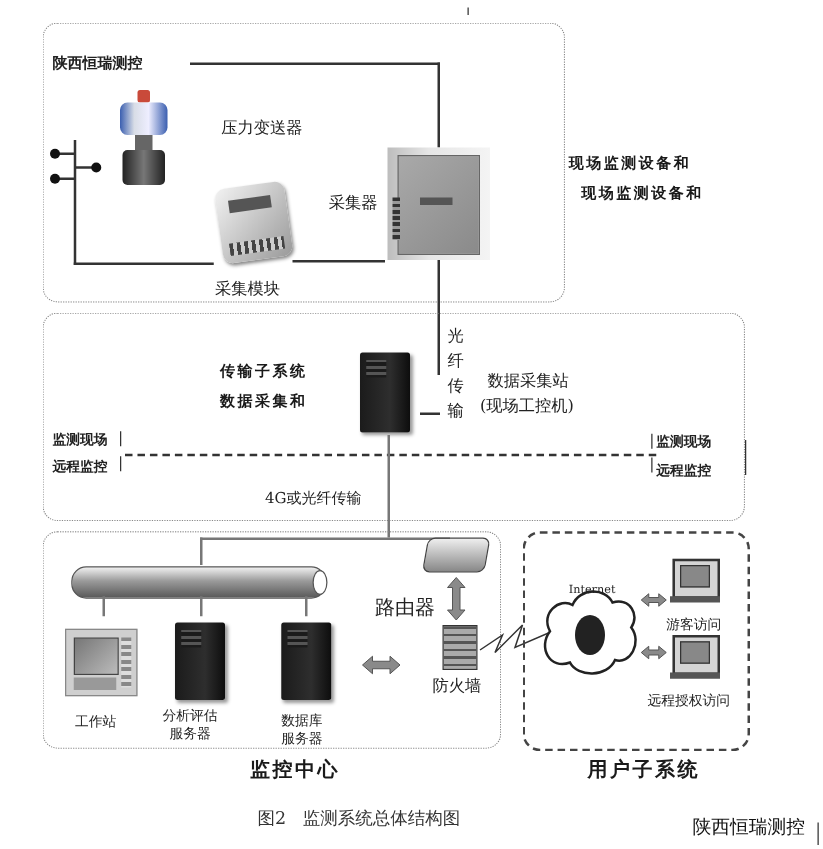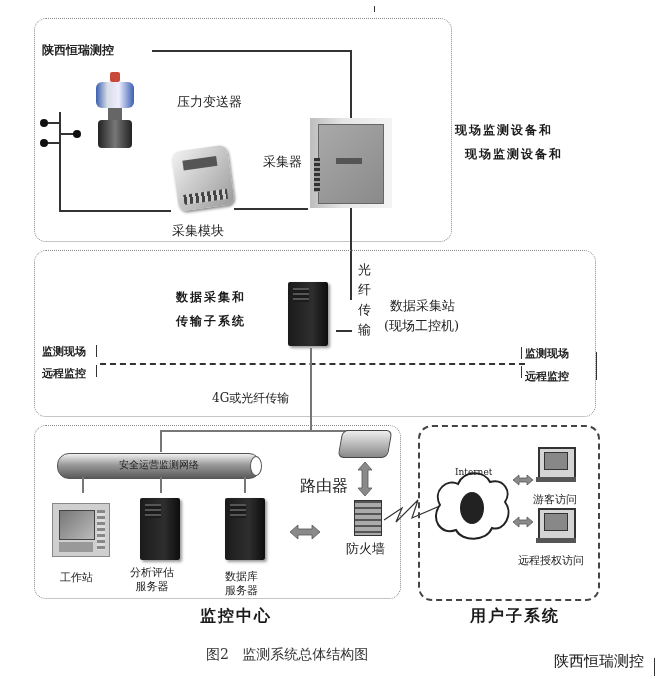--- a/index.html
+++ b/index.html
@@ -61,22 +61,22 @@
 <div class="line" style="left:350px;top:208px;width:2px;height:92px;"></div>
 
 <div class="title" style="left:455px;top:118px;">
   <div>现场监测设备和</div>
   <div style="padding-left:10px;">现场监测设备和</div>
 </div>
 
 <div class="box" style="left:34px;top:250px;width:560px;height:165px;"></div>
 
 <div class="title" style="left:176px;top:285px;">
+  <div>传输子系统</div>
   <div>数据采集和</div>
-  <div>传输子系统</div>
 </div>
 
 <div class="server" style="left:288px;top:282px;width:40px;height:64px;"></div>
 <div class="line" style="left:336px;top:330px;width:16px;height:2px;"></div>
 
 <div class="vtext" style="left:358px;top:260px;">
   <div>光</div>
   <div>纤</div>
   <div>传</div>
   <div>输</div>
@@ -100,21 +100,20 @@
 
 <div class="lbl" style="left:212px;top:390px;font-size:12px;">4G或光纤传输</div>
 <div class="thin" style="left:310px;top:348px;width:2px;height:82px;"></div>
 
 <div class="box" style="left:34px;top:425px;width:365px;height:172px;"></div>
 <div class="thin" style="left:160px;top:430px;width:200px;height:2px;"></div>
 <div class="thin" style="left:160px;top:430px;width:2px;height:22px;"></div>
 
 <div class="abs" style="left:57px;top:453px;width:202px;height:24px;border-radius:12px;background:linear-gradient(180deg,#f0f0f0 0%,#9a9a9a 45%,#5a5a5a 100%);border:1px solid #555;">
   <div class="abs" style="right:-2px;top:2px;width:10px;height:18px;border-radius:50%;background:#fff;border:1px solid #555;"></div>
-  <div style="position:absolute;left:0;right:0;top:4px;text-align:center;font-size:10px;color:#222;font-family:'DejaVu Serif',serif;">安全运营监测网络</div>
 </div>
 <div class="thin" style="left:82px;top:477px;width:2px;height:16px;"></div>
 <div class="thin" style="left:160px;top:477px;width:2px;height:16px;"></div>
 <div class="thin" style="left:244px;top:477px;width:2px;height:16px;"></div>
 
 <div class="abs" style="left:52px;top:503px;width:56px;height:52px;background:#cfcfcf;border:1px solid #888;">
   <div class="abs" style="left:6px;top:6px;width:34px;height:28px;background:linear-gradient(135deg,#777,#bbb);border:1px solid #444;"></div>
   <div class="abs" style="left:44px;top:6px;width:8px;height:40px;background:repeating-linear-gradient(180deg,#888 0 3px,#ddd 3px 6px);"></div>
   <div class="abs" style="left:6px;top:38px;width:34px;height:10px;background:#999;"></div>
 </div>

